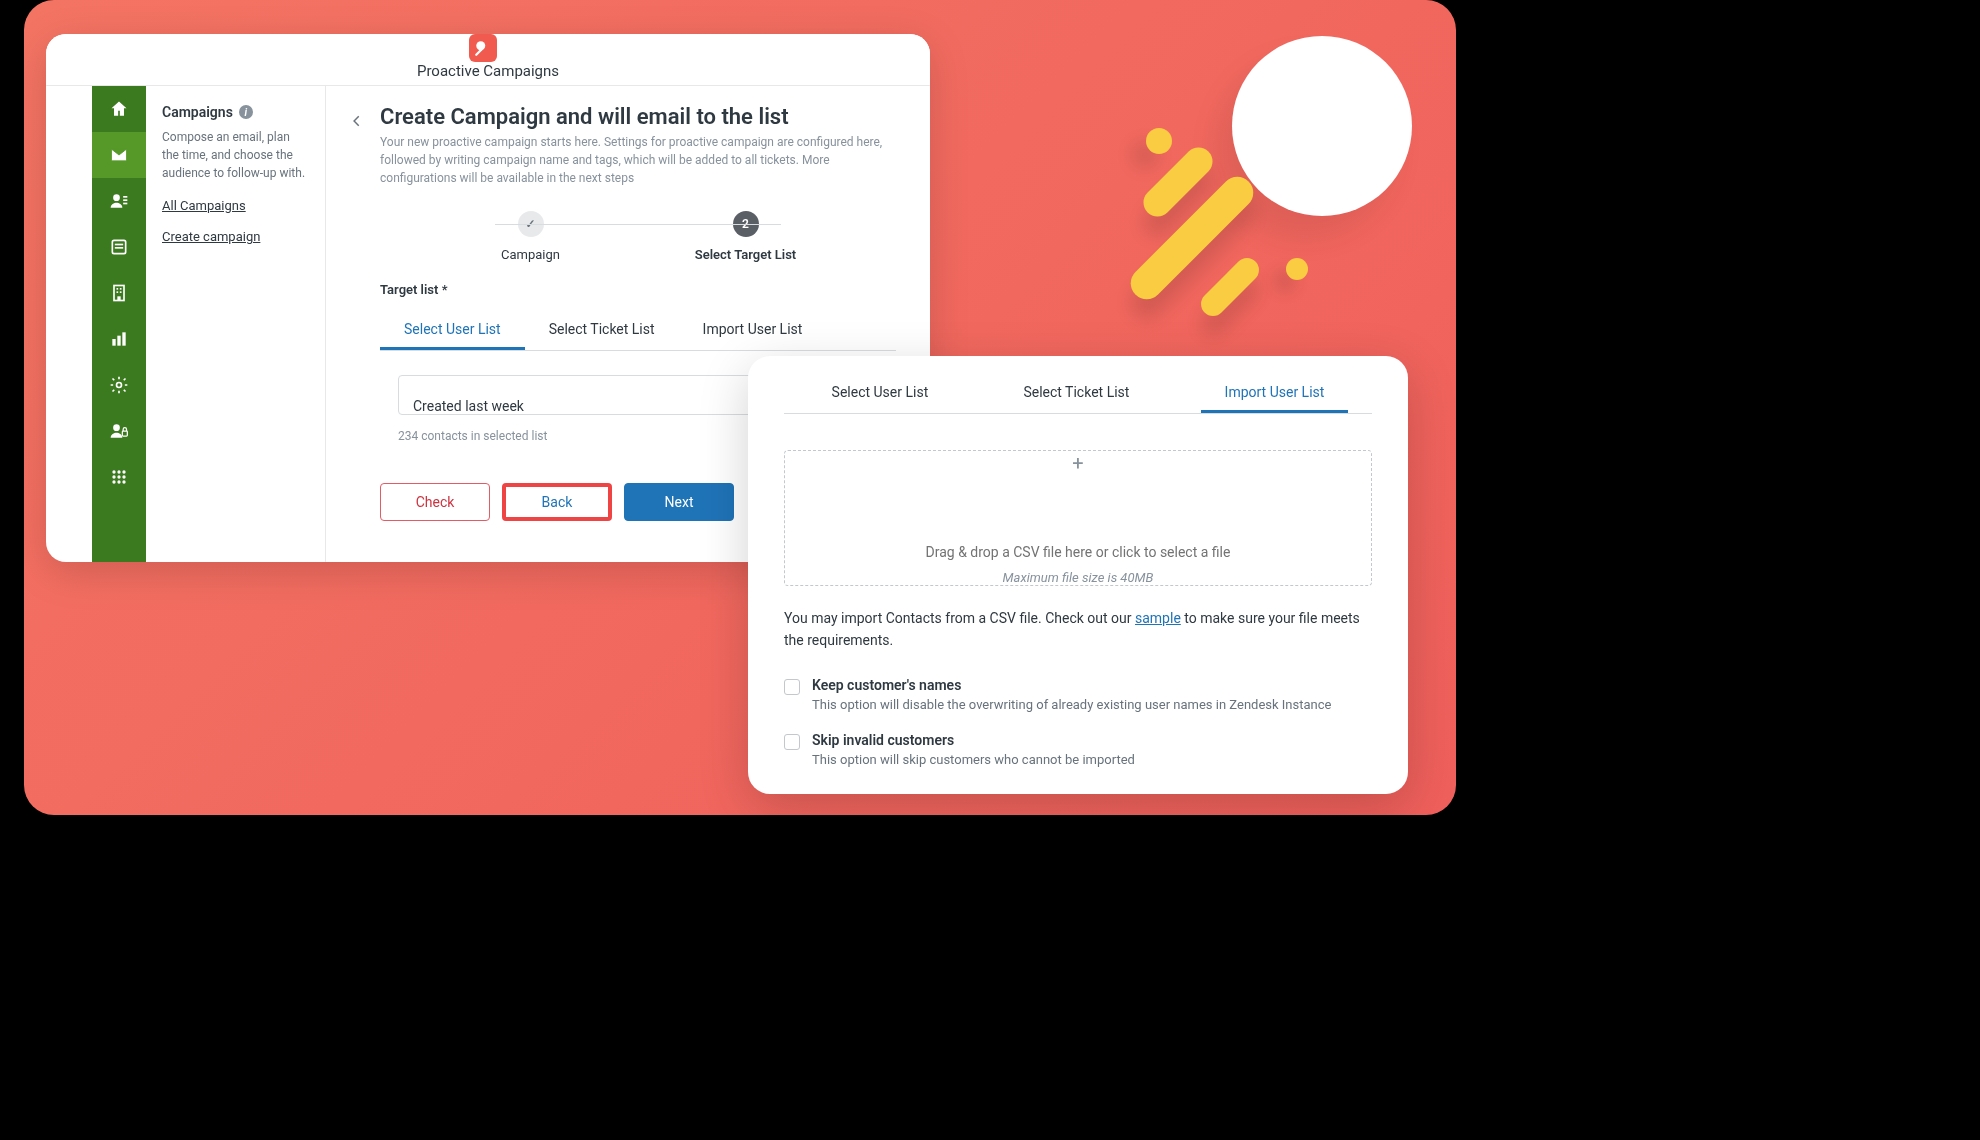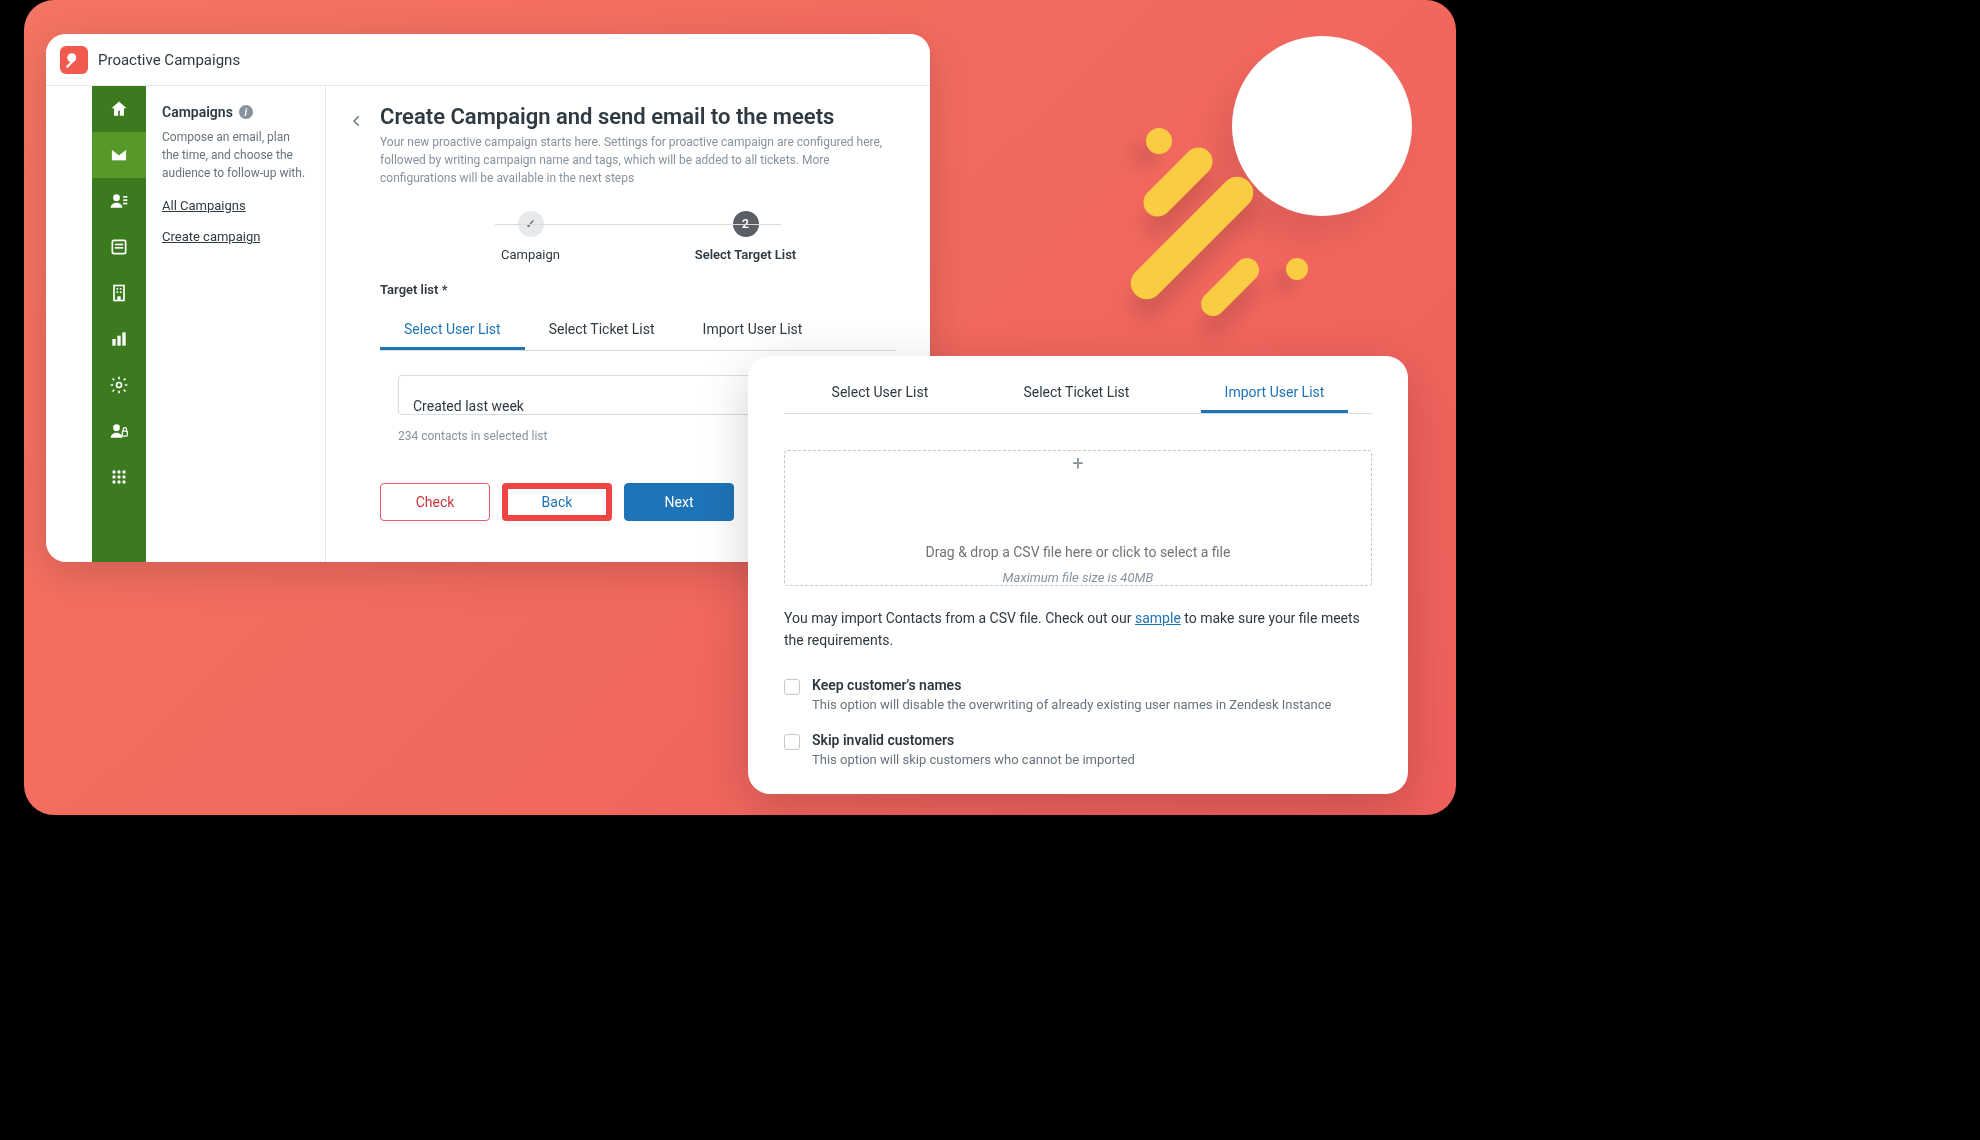--- a/index.html
+++ b/index.html
@@ -37,21 +37,21 @@
   width: 884px; height: 528px;
   background: #fff;
   border-radius: 20px;
   overflow: hidden;
   box-shadow: 0 10px 40px rgba(0,0,0,0.15);
 }
 .titlebar {
   height: 52px;
   background: #fff;
   border-bottom: 1px solid #e8e8e8;
-  display:flex; align-items:center; padding:0 14px;
+  display:flex; align-items:center; padding:0 14px;flex-direction:column;
 }
 .app-logo {
   width:28px; height:28px; background:#f15a4e; border-radius:6px;
   display:flex; align-items:center; justify-content:center; margin-right:10px;
 }
 .app-logo svg { width:18px; height:18px; }
 .app-title { font-size:15px; color:#2f3941; font-weight:400; }
 
 .body { display:flex; height: calc(100% - 52px); margin-left: 46px; }
 
@@ -91,21 +91,21 @@
 .tabs { display:flex; border-bottom:1px solid #d8dcde; margin-top:14px; }
 .tab { padding:10px 24px; font-size:14px; color:#2f3941; cursor:pointer; border-bottom:3px solid transparent; }
 .tab.active { color:#1f73b7; border-bottom-color:#1f73b7; }
 
 .select-box { margin:24px 18px 0; height:40px; border:1px solid #d8dcde; border-radius:4px; display:flex; align-items:flex-end; padding:0 14px; font-size:14px; color:#2f3941; cursor:pointer; }
 .contacts-note { margin:14px 18px 0; font-size:12px; color:#87929d; }
 
 .actions { display:flex; gap:12px; margin-top:40px; }
 .btn { height:38px; padding:0 30px; border-radius:4px; font-size:14px; display:flex; align-items:center; justify-content:center; cursor:pointer; background:#fff; min-width:110px; }
 .btn-cancel { border:1px solid #e35b66; color:#cc3340; }
-.btn-back { border:6px solid #ef4444; color:#1f73b7;text-align:center; }
+.btn-back { border:4px solid #ef4444; color:#1f73b7;text-align:center; }
 .btn-next { background:#1f73b7; color:#fff; border:1px solid #1f73b7; }
 
 
 .popover {
   position:absolute;
   left:724px; top:356px;
   width:660px; height:438px;
   background:#fff;
   border-radius:22px;
   box-shadow: 0 14px 50px rgba(0,0,0,0.18);
@@ -239,21 +239,21 @@
         <a class="side-link">Create campaign</a>
       </div>
 
       <div class="content">
         <div class="back-chevron">
           <svg viewBox="0 0 24 24">
               <polyline points="15 4 7 12 15 20"></polyline>
             </svg>
         </div>
         <div class="content-inner">
-          <div class="page-title">Create Campaign and send email to the meets</div>
+          <div class="page-title">Create Campaign and will email to the list</div>
           <div class="page-desc">Your new proactive campaign starts here. Settings for proactive campaign are configured here, followed by writing campaign name and tags, which will be added to all tickets. More configurations will be available in the next steps</div>
 
           <div class="stepper">
             <div class="stepper-line"></div>
             <div class="step done">
               <div class="step-circle">✓</div>
               <div class="step-label">Campaign</div>
             </div>
             <div class="step active">
               <div class="step-circle">2</div>

